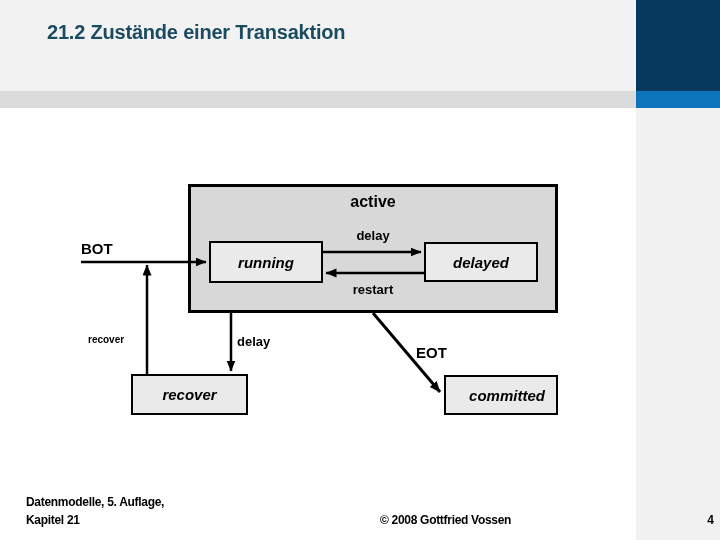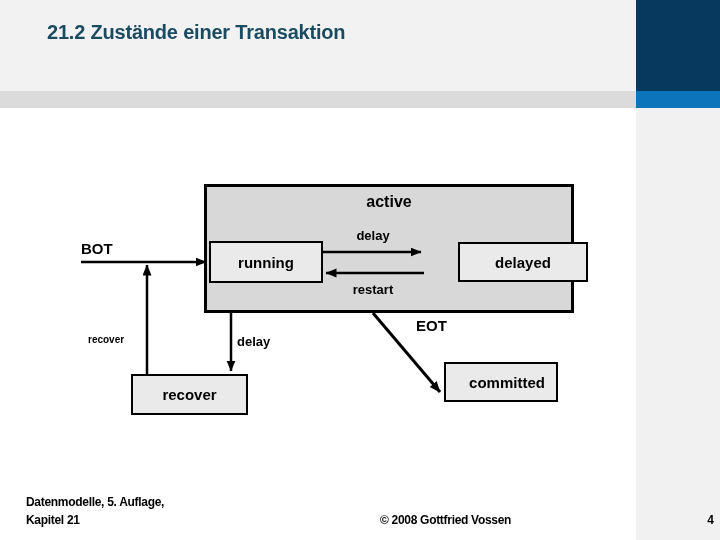--- a/index.html
+++ b/index.html
@@ -20,45 +20,45 @@
     font-size:20px; font-weight:bold; color:#1B4B61; letter-spacing:-0.2px;
     white-space:nowrap;
     margin-left:20px;
   }
   .navy-block { position:absolute; left:636px; top:0; width:84px; height:91px; background:#07395E; }
   .divider-strip { position:absolute; left:0; top:91px; width:636px; height:17px; background:#DBDBDB; }
   .divider-accent { position:absolute; left:636px; top:91px; width:84px; height:17px; background:#0B74BA; }
   .right-column { position:absolute; left:636px; top:108px; width:84px; height:432px; background:#F1F1F1; }
   .active-box {
     position:absolute; left:188px; top:184px; width:370px; height:129px;
-    background:#D8D8D8; border:3px solid #000;margin-left:16px;
+    background:#D8D8D8; border:3px solid #000;
   }
   .active-label {
     display:block; text-align:center; padding-top:6px;
     font-size:16px; font-weight:bold; color:#000;
   }
   .state-box {
     position:absolute; background:#EAEAEA; border:2.5px solid #000;
     display:flex; align-items:center; justify-content:center;
-    font-size:15px; font-weight:bold; color:#000;
+    font-size:15px; font-weight:bold; color:#000;font-style:italic;
   }
   .box-running   { left:209px; top:241px; width:114px; height:42px; }
-  .box-delayed   { left:424px; top:242px; width:130px; height:40px;margin-left:34px; }
+  .box-delayed   { left:424px; top:242px; width:114px; height:40px; }
   .box-aborted   { left:131px; top:374px; width:117px; height:41px; }
-  .box-committed { left:444px; top:362px; width:114px; height:40px;padding-left:12px; }
+  .box-committed { left:444px; top:375px; width:114px; height:40px;padding-left:12px; }
 
   .edge-label {
     position:absolute; font-weight:bold; color:#000; white-space:nowrap;
   }
   .lbl-bot     { left:81px;  top:240px; font-size:15px; }
   .lbl-delay   { left:340px; top:228px; width:66px; text-align:center; font-size:13px; }
   .lbl-restart { left:338px; top:282px; width:70px; text-align:center; font-size:13px; }
   .lbl-recover { left:88px;  top:334px; font-size:10px; }
   .lbl-reject  { left:237px; top:334px; font-size:13px; }
-  .lbl-eot     { left:416px; top:317px; font-size:15px; }
+  .lbl-eot     { left:416px; top:344px; font-size:15px; }
 
   .arrows-svg { position:absolute; left:0; top:0; width:720px; height:540px; pointer-events:none; }
 
   
   .footer-source {
     position:absolute; left:26px; top:493px;
     font-size:12px; font-weight:bold; color:#000; letter-spacing:-0.3px; line-height:18px;
   }
   .footer-copyright {
     position:absolute; left:380px; top:513px; width:210px; text-align:left;

